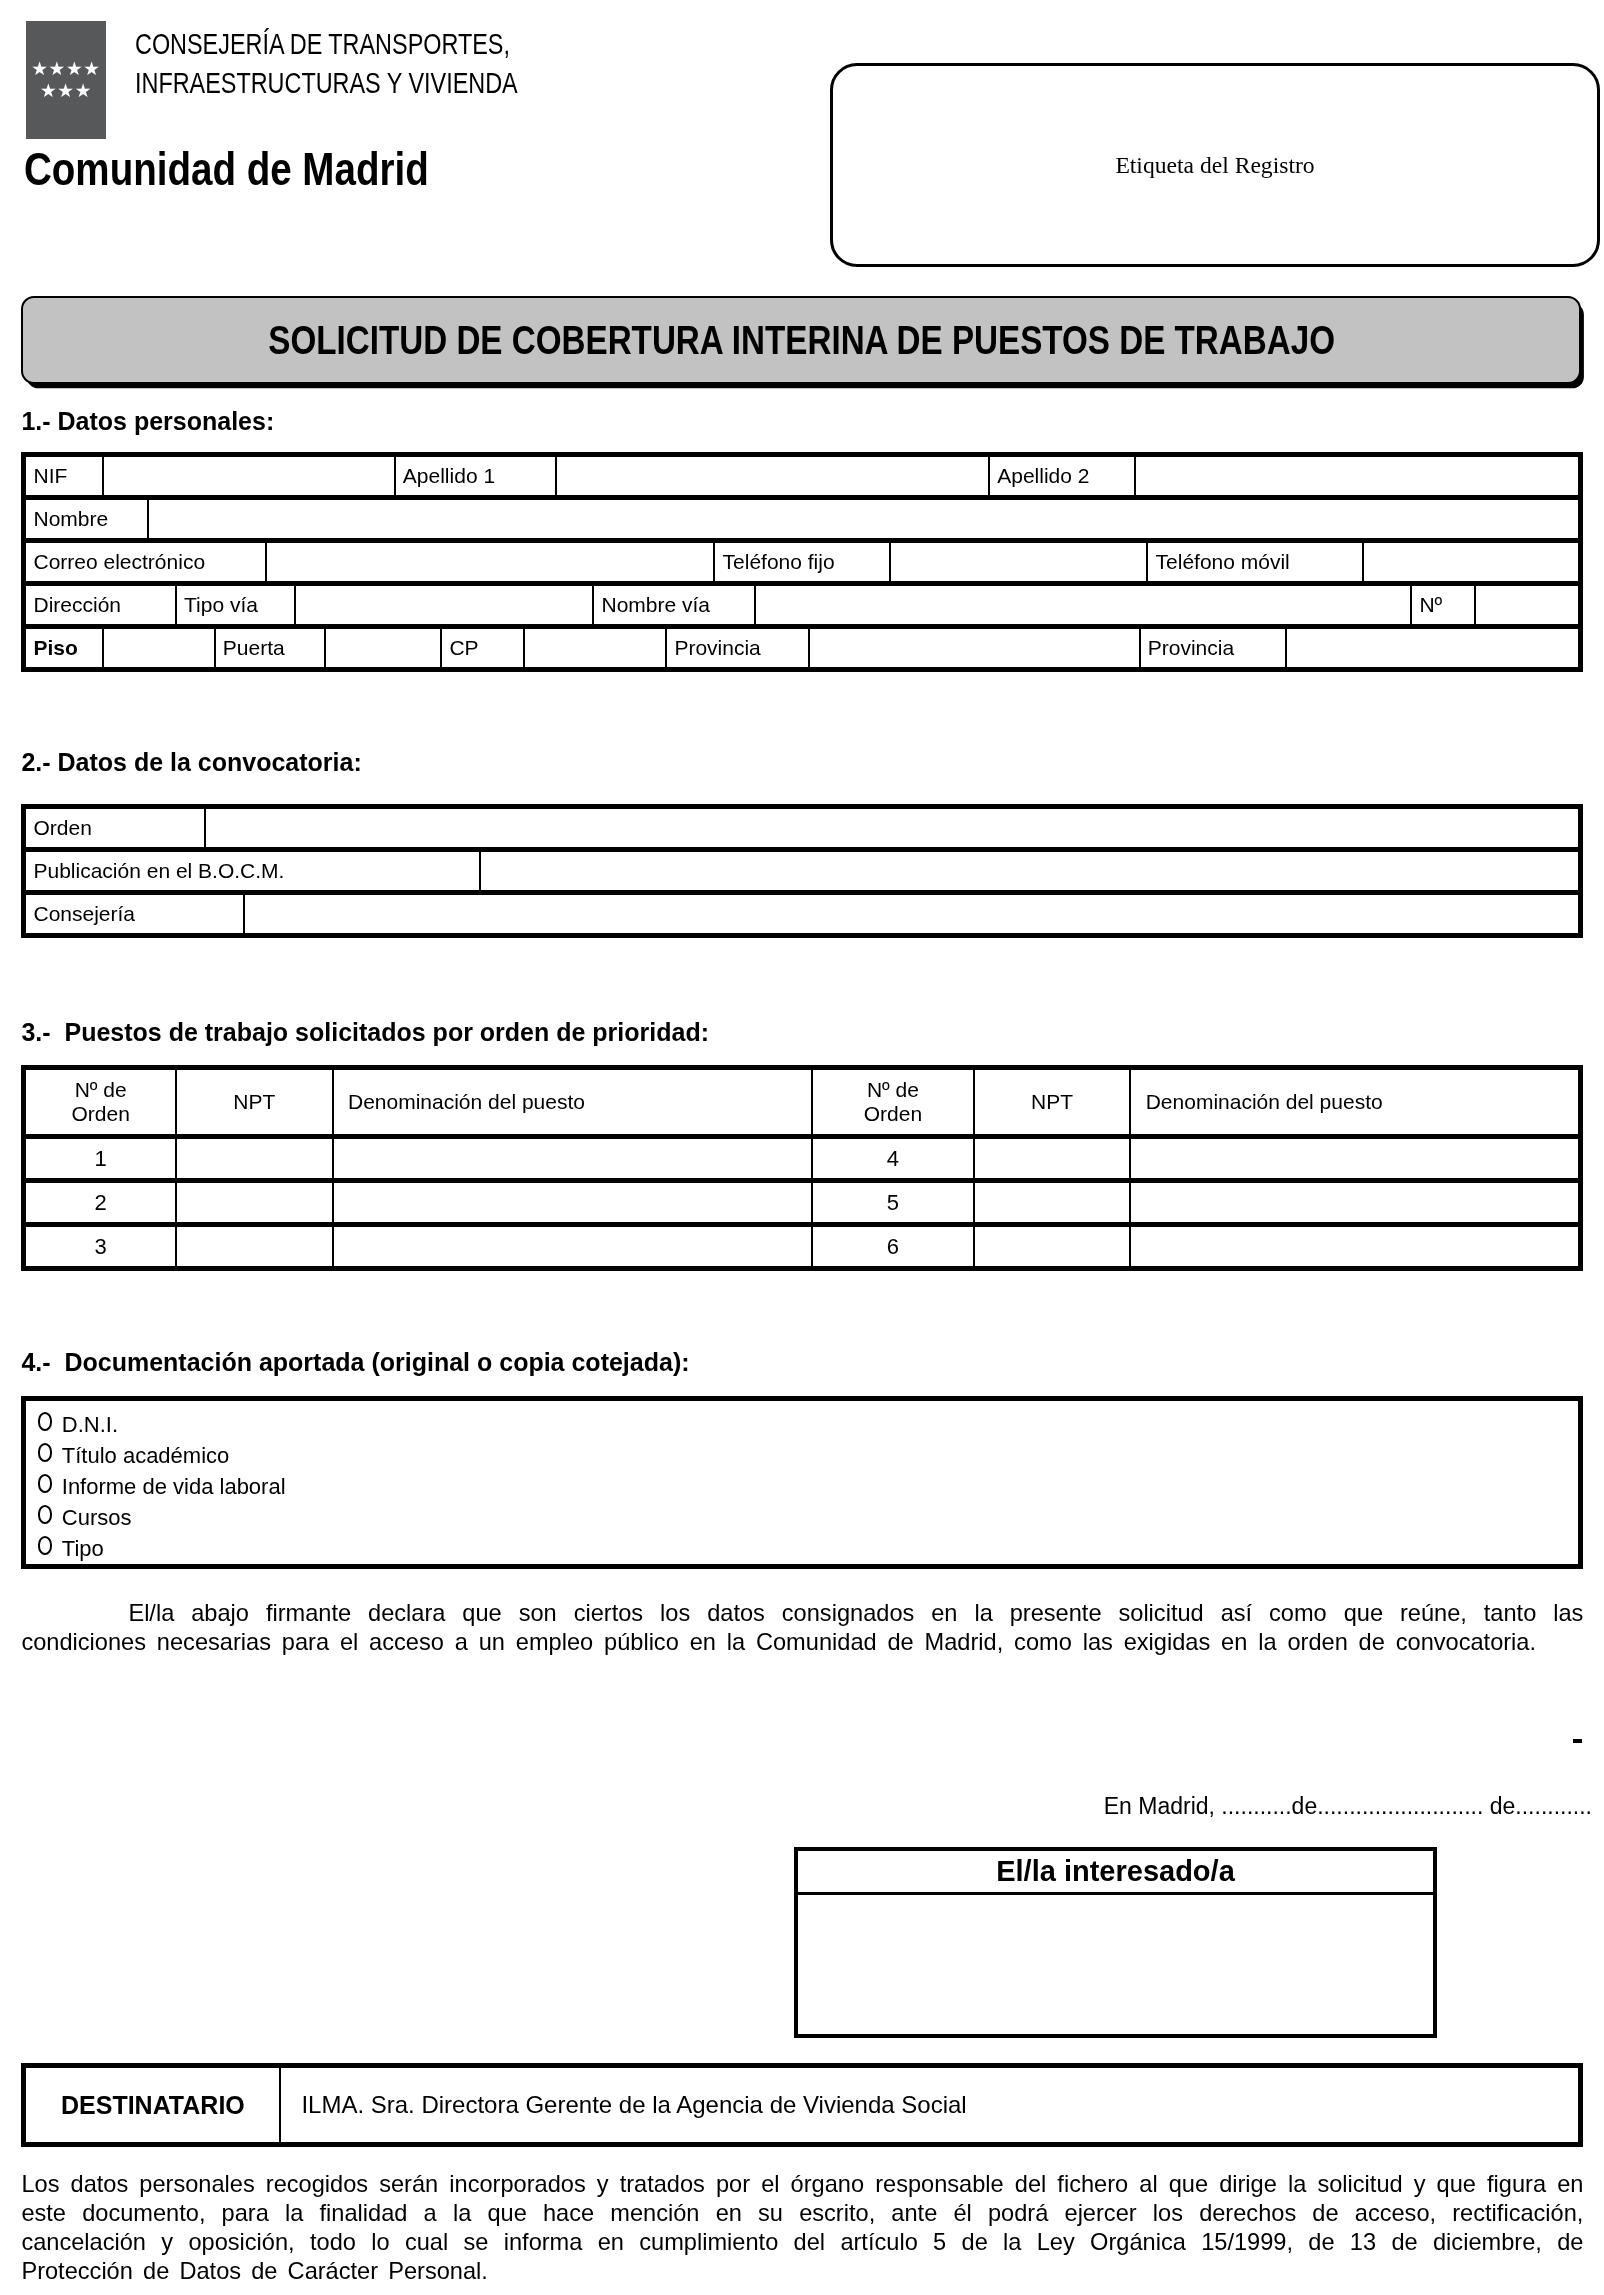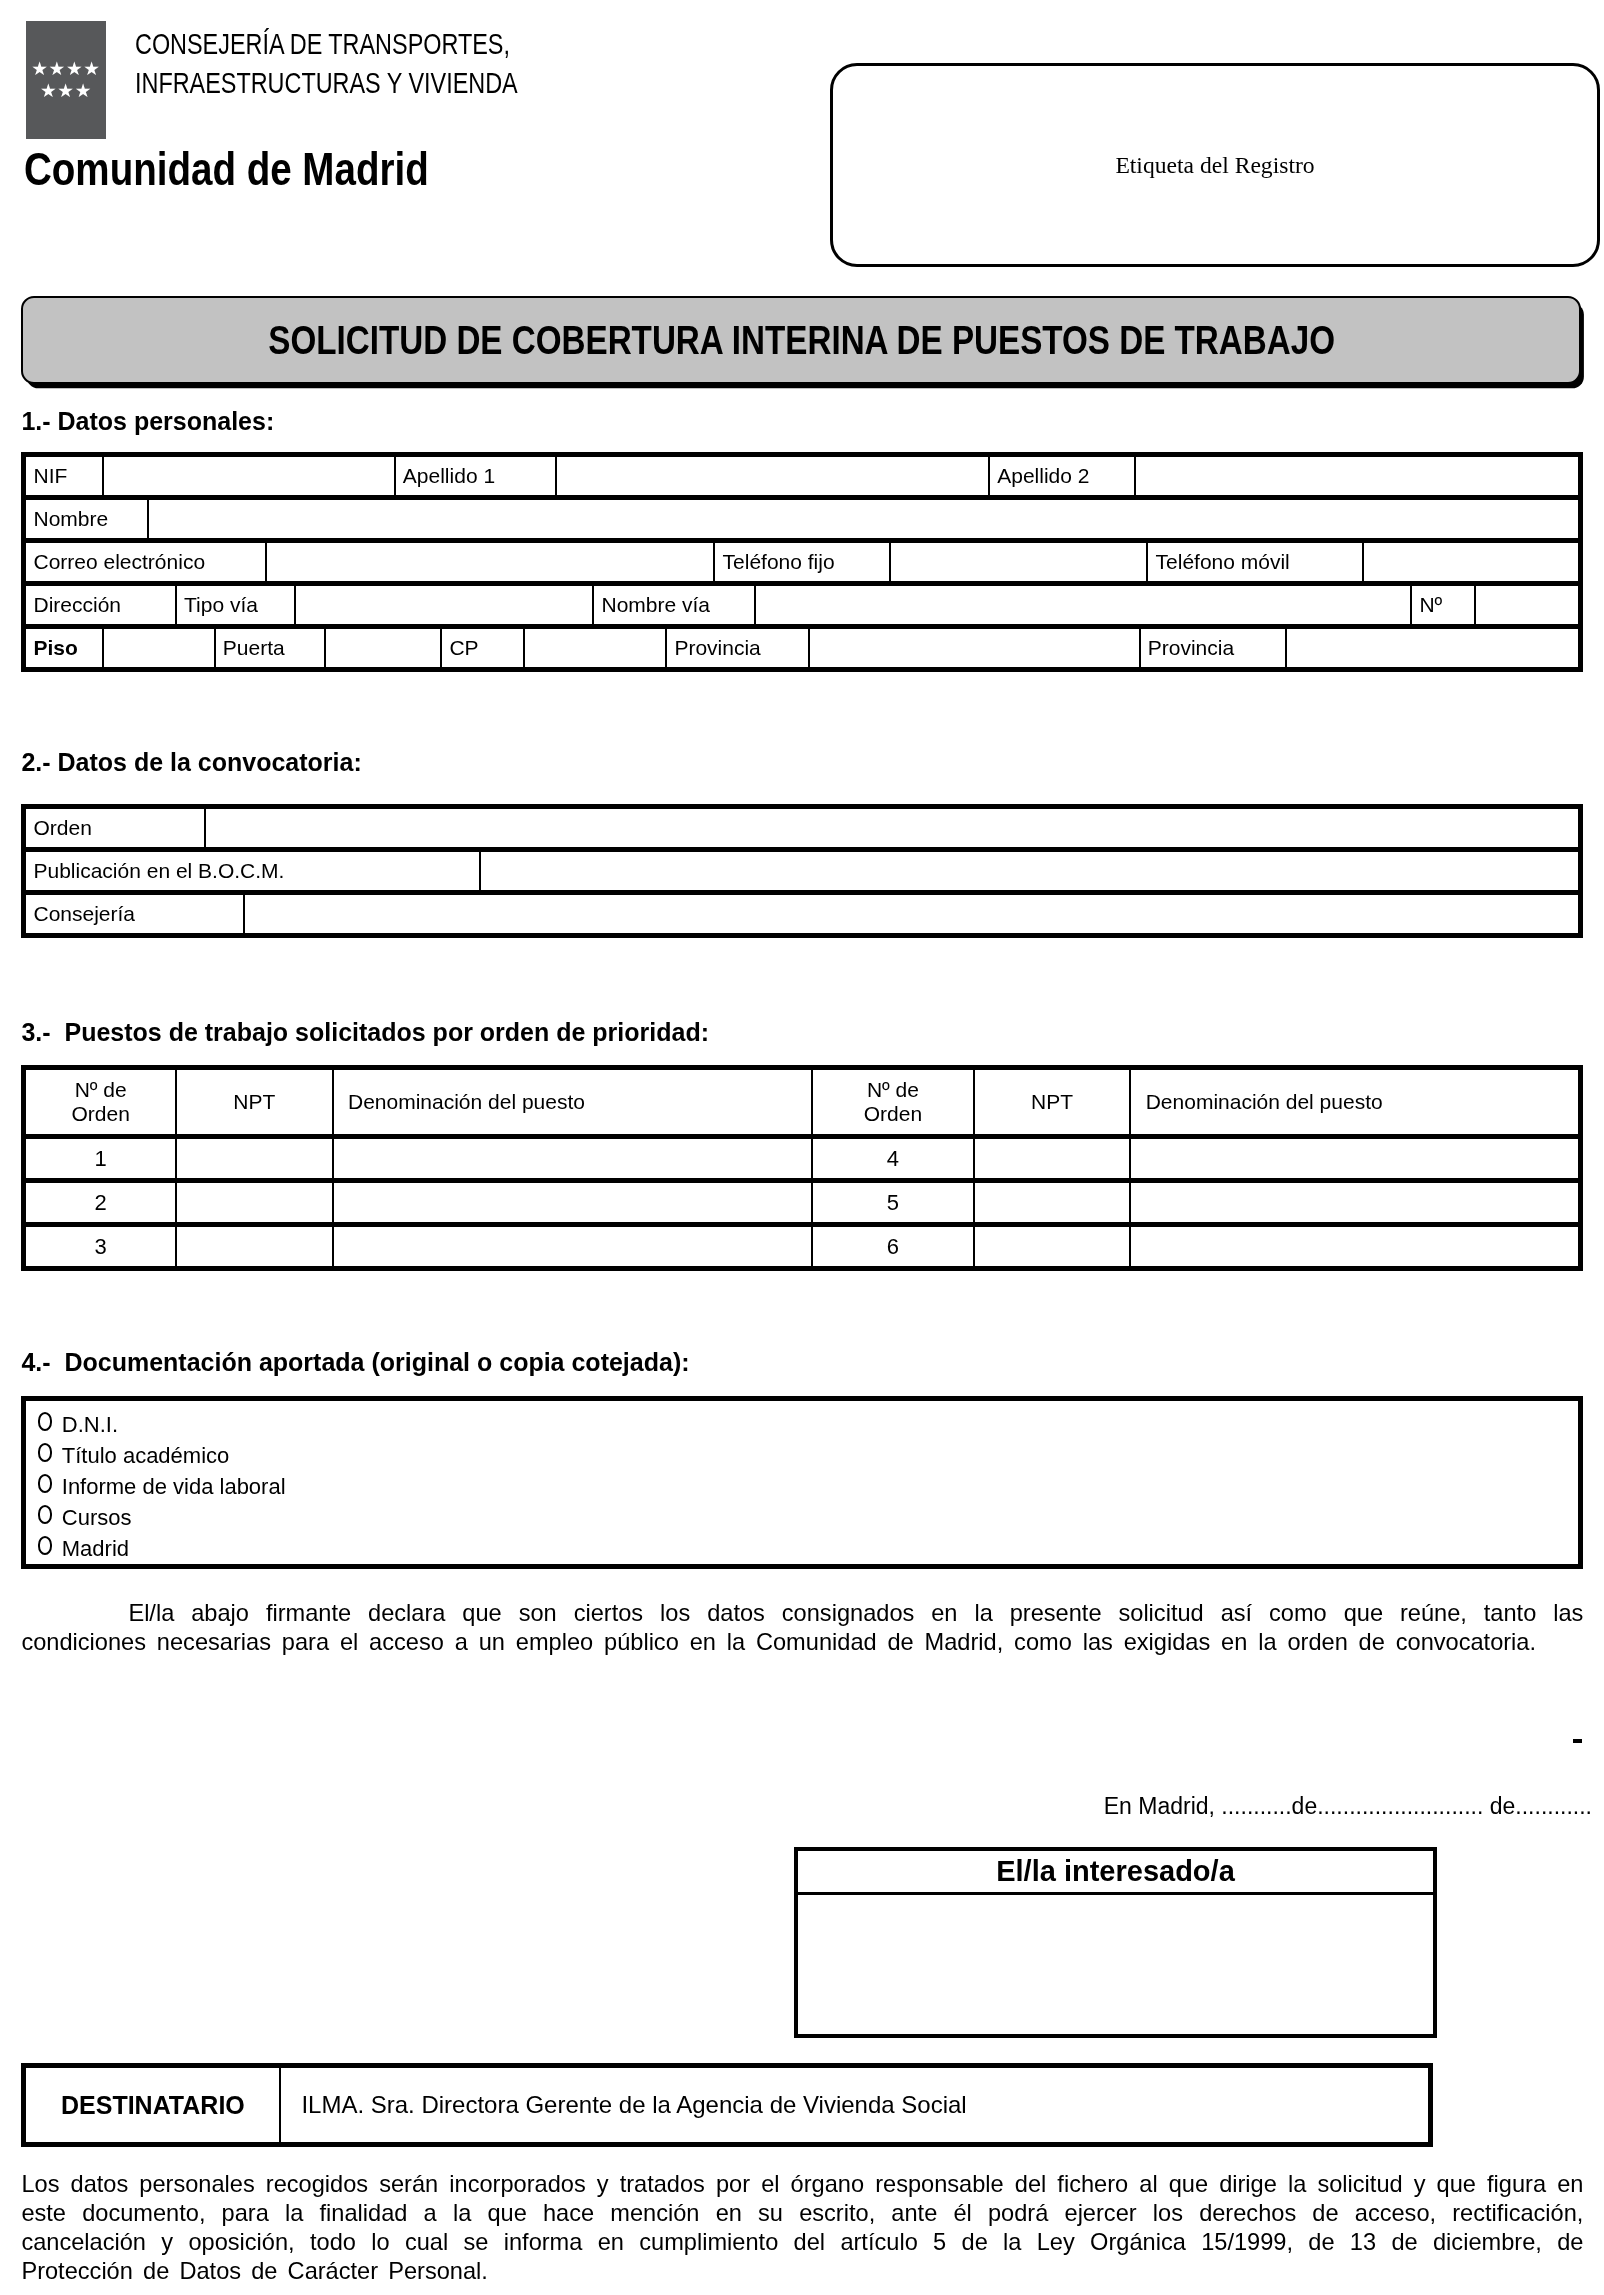--- a/index.html
+++ b/index.html
@@ -59,21 +59,21 @@
 
   
   #date-line{right:13px;top:1793px;font-size:23px;white-space:nowrap;}
   #signature-box{left:794px;top:1847px;width:643px;height:191px;border:4.3px solid #000;
                  box-sizing:border-box;display:flex;flex-direction:column;}
   #signature-box .sig-head{height:41px;border-bottom:3.6px solid #000;display:flex;
                  align-items:center;justify-content:center;font-size:29px;font-weight:bold;flex:0 0 auto;}
   #signature-box .sig-area{flex:1 1 auto;}
 
   
-  #dest-table{left:21.4px;top:2063px;width:1412px;height:84px;border:5px solid #000;
+  #dest-table{left:21.4px;top:2063px;width:1562px;height:84px;border:5px solid #000;
               box-sizing:border-box;display:flex;align-items:stretch;}
   #dest-table .dlabel{flex:0 0 253px;border-right:2.1px solid #000;display:flex;align-items:center;
               justify-content:center;font-size:25px;font-weight:bold;}
   #dest-table .dvalue{flex:1 1 auto;display:flex;align-items:center;padding-left:20px;font-size:24px;}
 </style>
 </head>
 <body>
 
 <div id="page">
 
@@ -206,21 +206,21 @@
     <div class="doc-item">
       <span class="doc-circle"></span>
       <span>Informe de vida laboral</span>
     </div>
     <div class="doc-item">
       <span class="doc-circle"></span>
       <span>Cursos</span>
     </div>
     <div class="doc-item">
       <span class="doc-circle"></span>
-      <span>Madrid</span>
+      <span>Tipo</span>
     </div>
   </div>
 
   <div class="abs" id="declaration">El/la abajo firmante declara que son ciertos los datos consignados en la presente solicitud así como que reúne, tanto las condiciones necesarias para el acceso a un empleo público en la Comunidad de Madrid, como las exigidas en la orden de convocatoria.</div>
   <div class="abs" id="stray"></div>
 
   <div class="abs" id="date-line">En Madrid,  ...........de.......................... de............</div>
   <div class="abs" id="signature-box">
     <div class="sig-head">El/la interesado/a</div>
     <div class="sig-area"></div>

